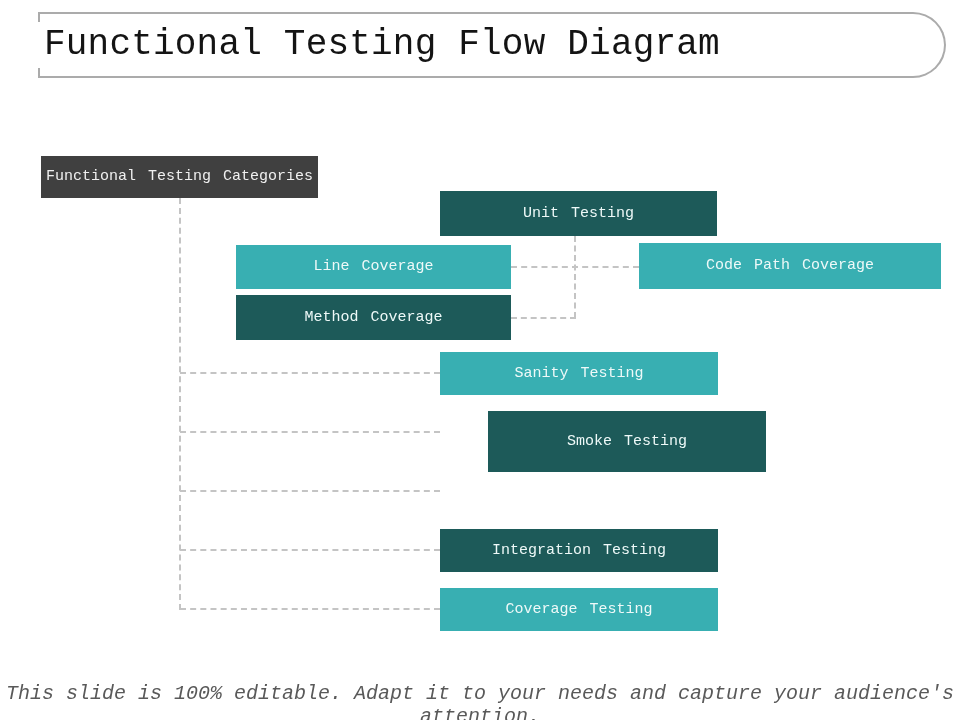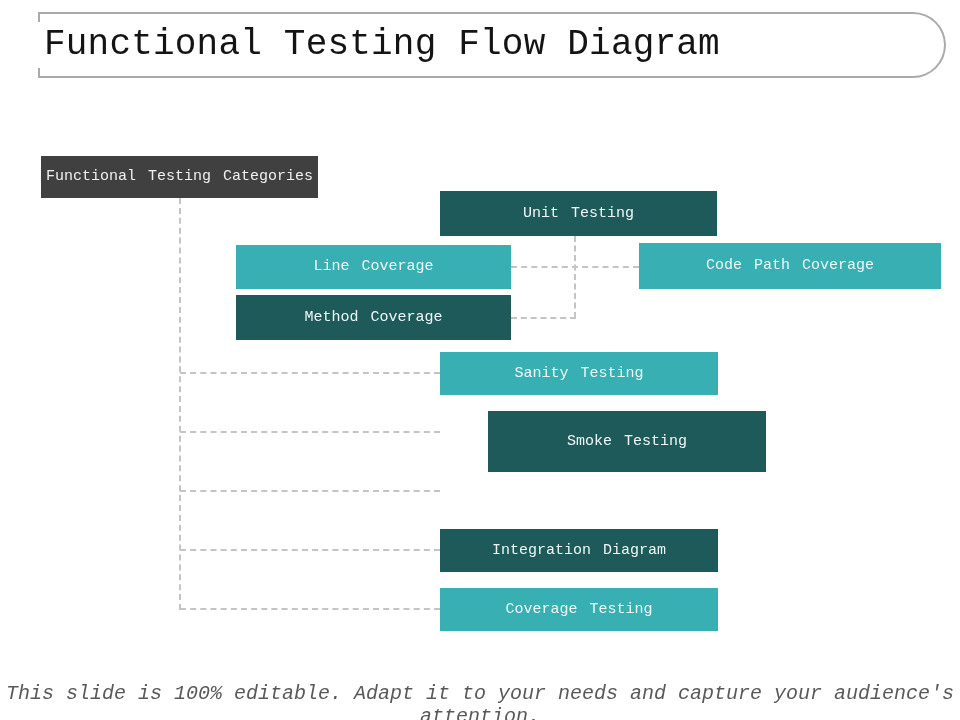--- a/index.html
+++ b/index.html
@@ -87,21 +87,21 @@
   <div class="node node--light" style="left:440px;top:352px;width:278px;height:43px;">
     <span>Sanity Testing</span>
   </div>
 
   <div class="node node--dark" style="left:440px;top:411px;width:278px;height:61px;margin-left:48px;">
     <span>Smoke Testing</span>
   </div>
 
 
   <div class="node node--dark" style="left:440px;top:529px;width:278px;height:43px;">
-    <span>Integration Diagram</span>
+    <span>Integration Testing</span>
   </div>
 
   <div class="node node--light" style="left:440px;top:588px;width:278px;height:43px;">
     <span>Coverage Testing</span>
   </div>
 
   <div class="footer-note">This slide is 100% editable. Adapt it to your needs and capture your audience's attention.</div>
 
 </div>
 

